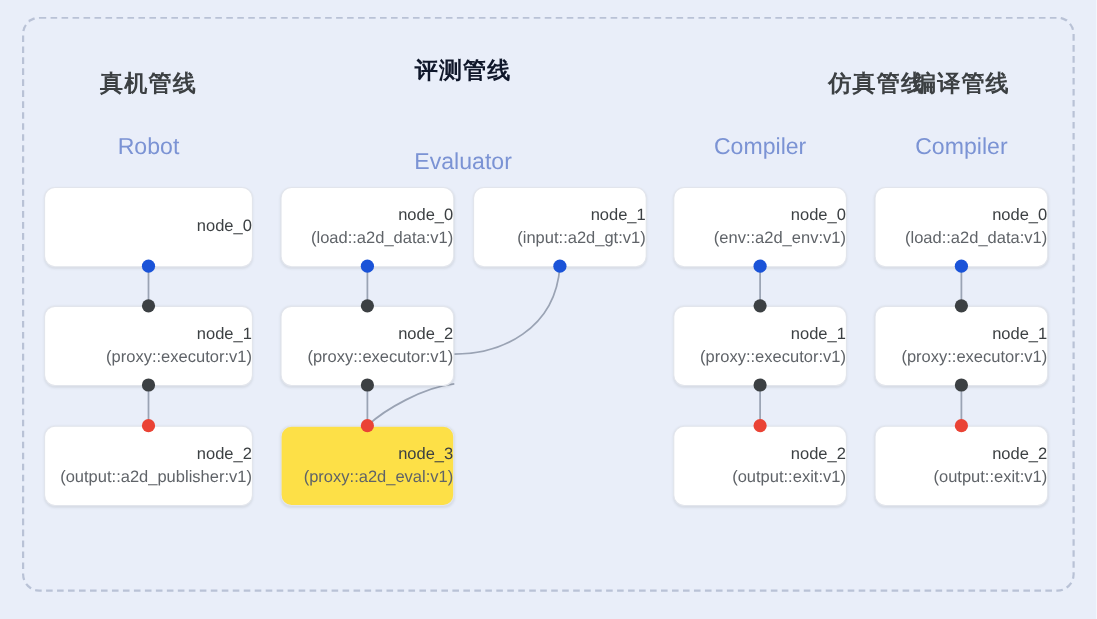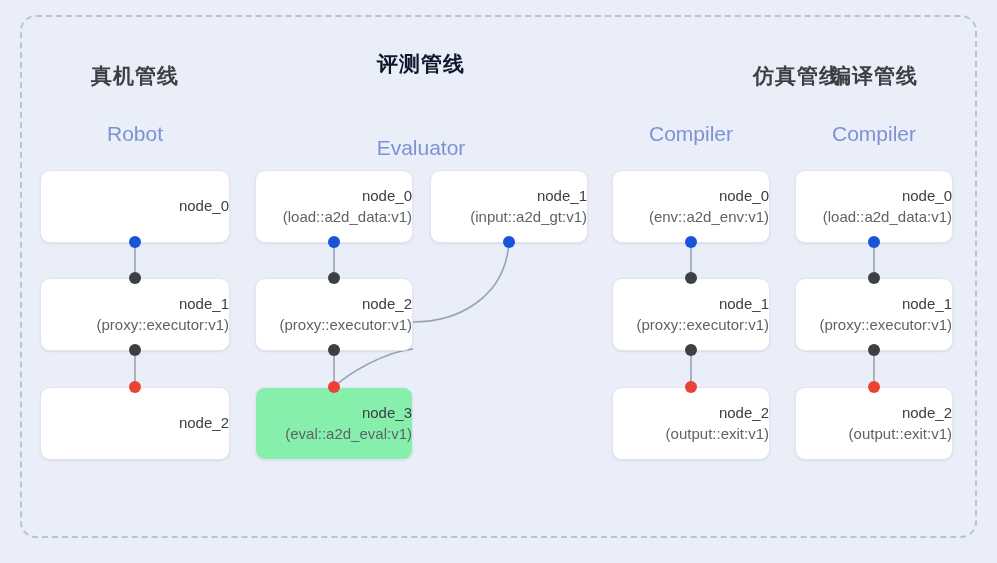--- a/index.html
+++ b/index.html
@@ -120,36 +120,37 @@
   <div id="nodes-layer">
       <div class="node" style="left: 40px; top: 170px; width: 190px; height: 73px; background: rgb(255, 255, 255); border-color: rgb(226, 229, 236);">
         <div class="node-title">node_0</div>
       </div>
       <div class="node" style="left: 40px; top: 278px; width: 190px; height: 73px; background: rgb(255, 255, 255); border-color: rgb(226, 229, 236);">
         <div class="node-title">node_1</div>
         <div class="node-sub">(proxy::executor:v1)</div>
       </div>
       <div class="node" style="left: 40px; top: 387px; width: 190px; height: 73px; background: rgb(255, 255, 255); border-color: rgb(226, 229, 236);">
         <div class="node-title">node_2</div>
+        <div class="node-sub">(output::a2d_publisher:v1)</div>
       </div>
       <div class="node" style="left: 255px; top: 170px; width: 158px; height: 73px; background: rgb(255, 255, 255); border-color: rgb(226, 229, 236);">
         <div class="node-title">node_0</div>
         <div class="node-sub">(load::a2d_data:v1)</div>
       </div>
       <div class="node" style="left: 430px; top: 170px; width: 158px; height: 73px; background: rgb(255, 255, 255); border-color: rgb(226, 229, 236);">
         <div class="node-title">node_1</div>
         <div class="node-sub">(input::a2d_gt:v1)</div>
       </div>
       <div class="node" style="left: 255px; top: 278px; width: 158px; height: 73px; background: rgb(255, 255, 255); border-color: rgb(226, 229, 236);">
         <div class="node-title">node_2</div>
         <div class="node-sub">(proxy::executor:v1)</div>
       </div>
-      <div class="node" style="left: 255px; top: 387px; width: 158px; height: 73px; background: #86efac; border-color: rgb(226, 229, 236);">
+      <div class="node" style="left: 255px; top: 387px; width: 158px; height: 73px; background: #fde047; border-color: rgb(226, 229, 236);">
         <div class="node-title">node_3</div>
-        <div class="node-sub">(eval::a2d_eval:v1)</div>
+        <div class="node-sub">(proxy::a2d_eval:v1)</div>
       </div>
       <div class="node" style="left: 612px; top: 170px; width: 158px; height: 73px; background: rgb(255, 255, 255); border-color: rgb(226, 229, 236);">
         <div class="node-title">node_0</div>
         <div class="node-sub">(env::a2d_env:v1)</div>
       </div>
       <div class="node" style="left: 612px; top: 278px; width: 158px; height: 73px; background: rgb(255, 255, 255); border-color: rgb(226, 229, 236);">
         <div class="node-title">node_1</div>
         <div class="node-sub">(proxy::executor:v1)</div>
       </div>
       <div class="node" style="left: 612px; top: 387px; width: 158px; height: 73px; background: rgb(255, 255, 255); border-color: rgb(226, 229, 236);">

